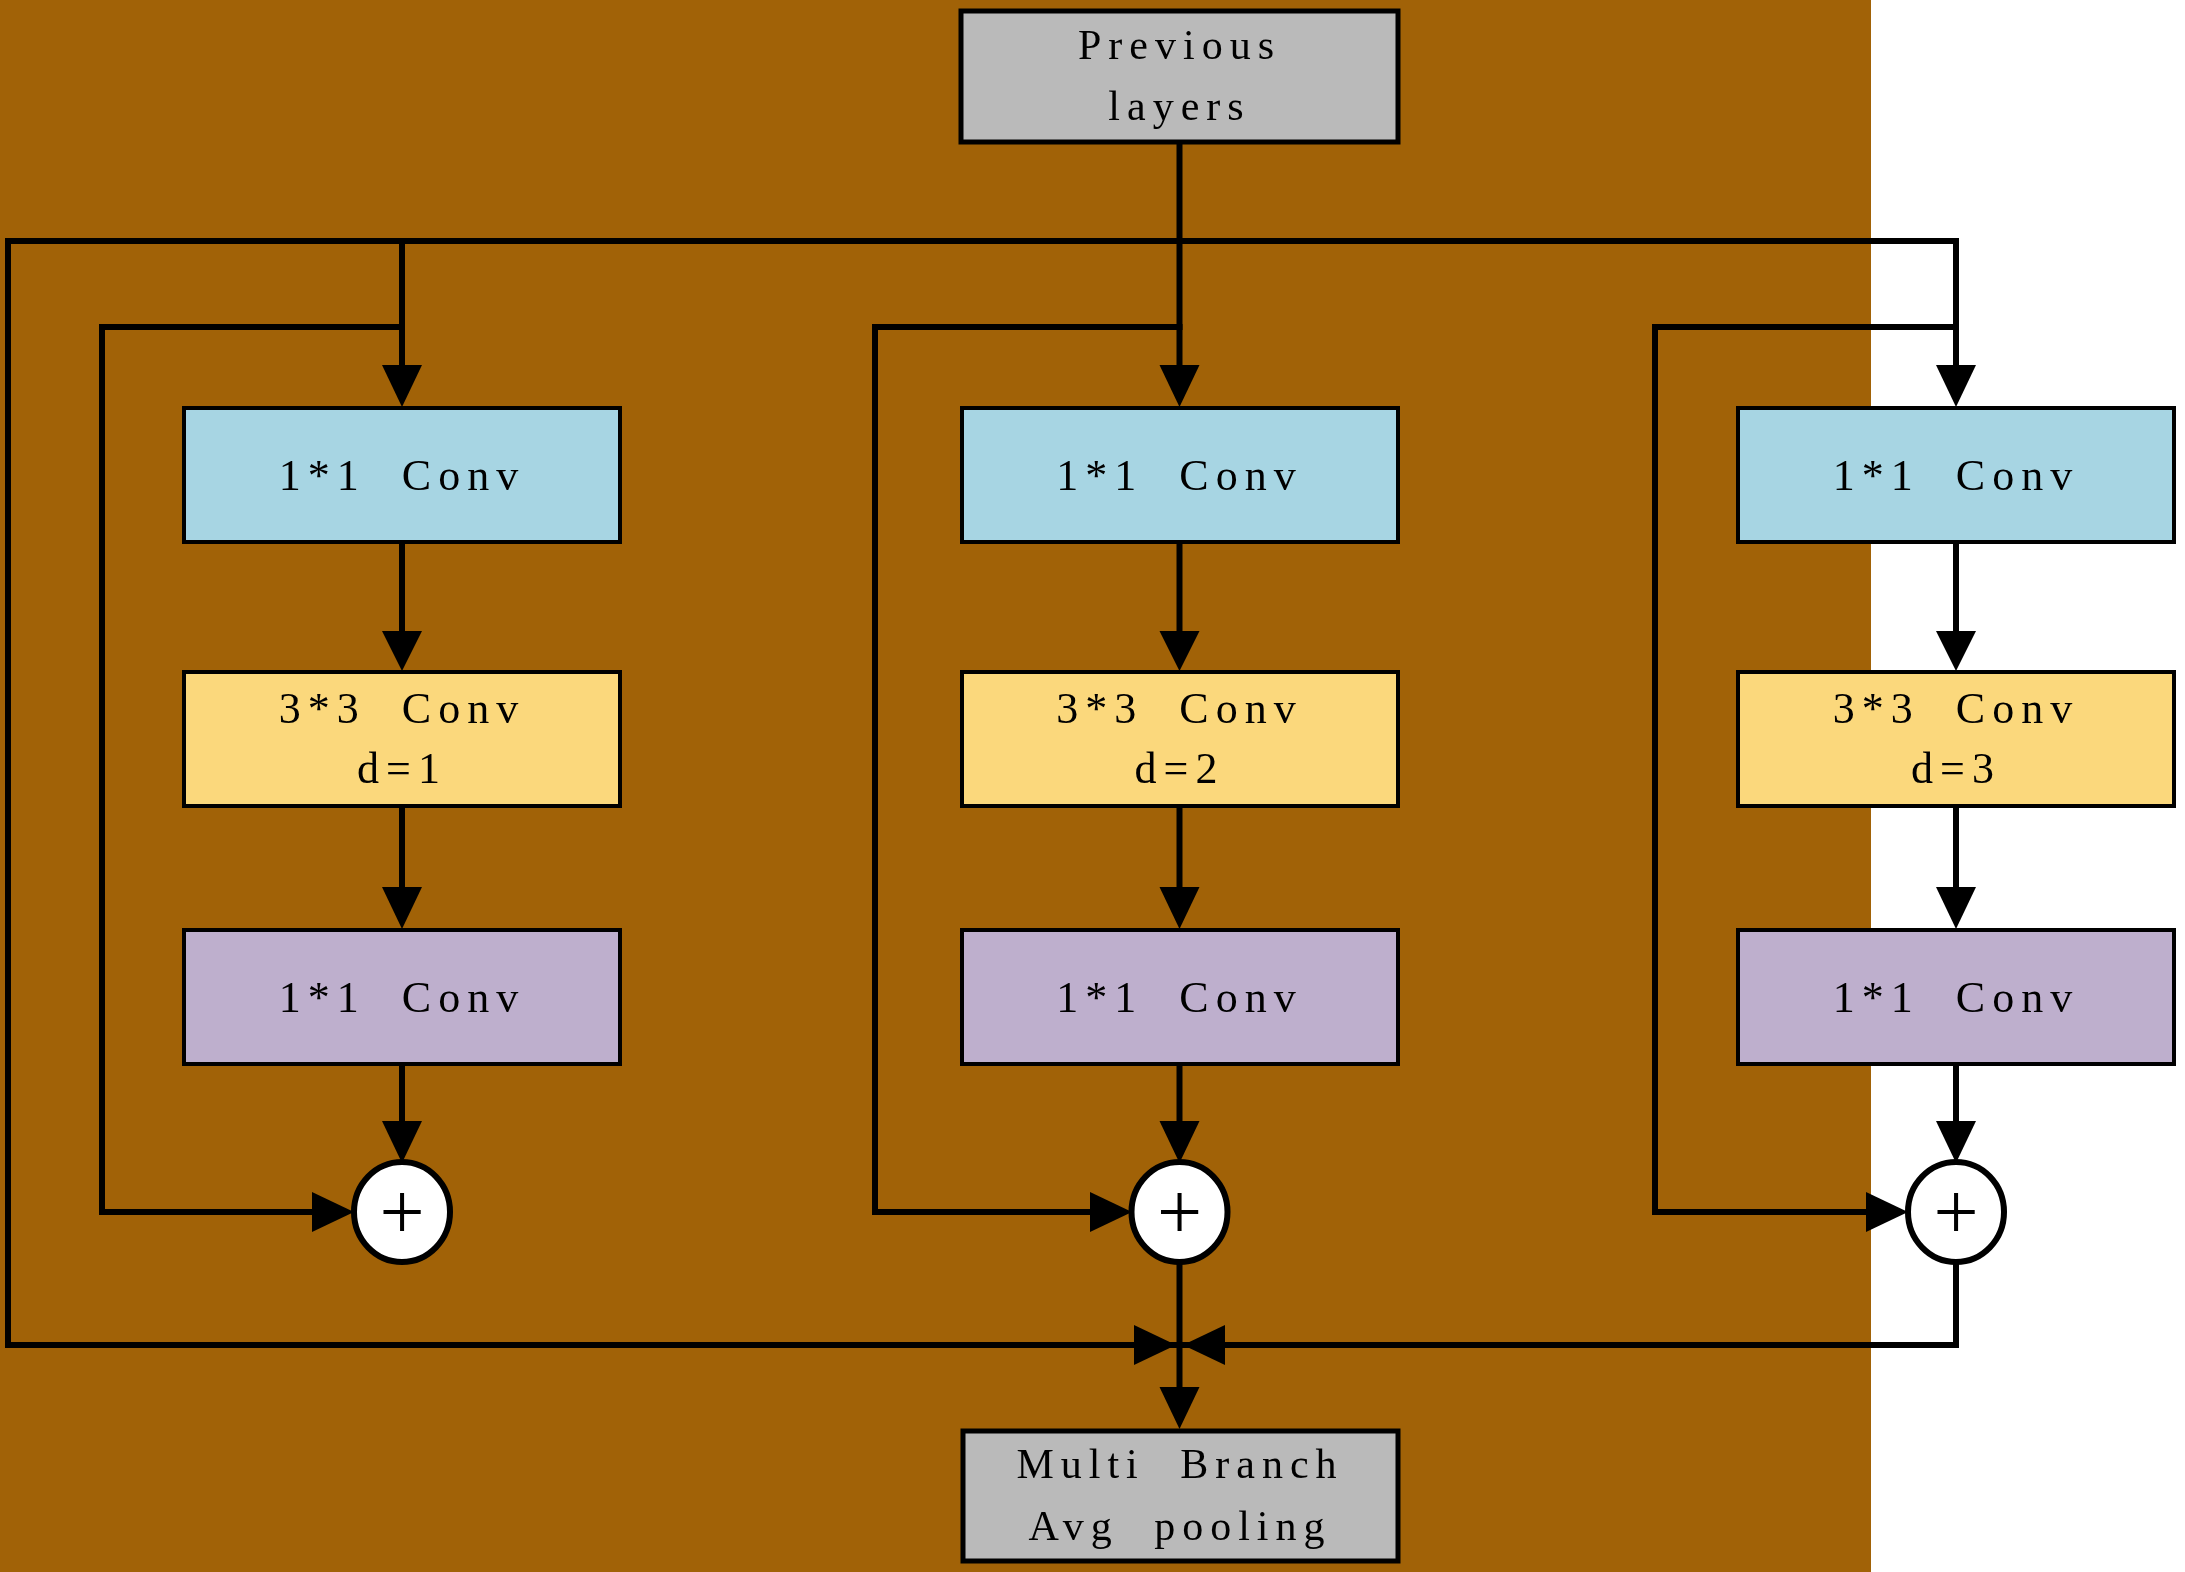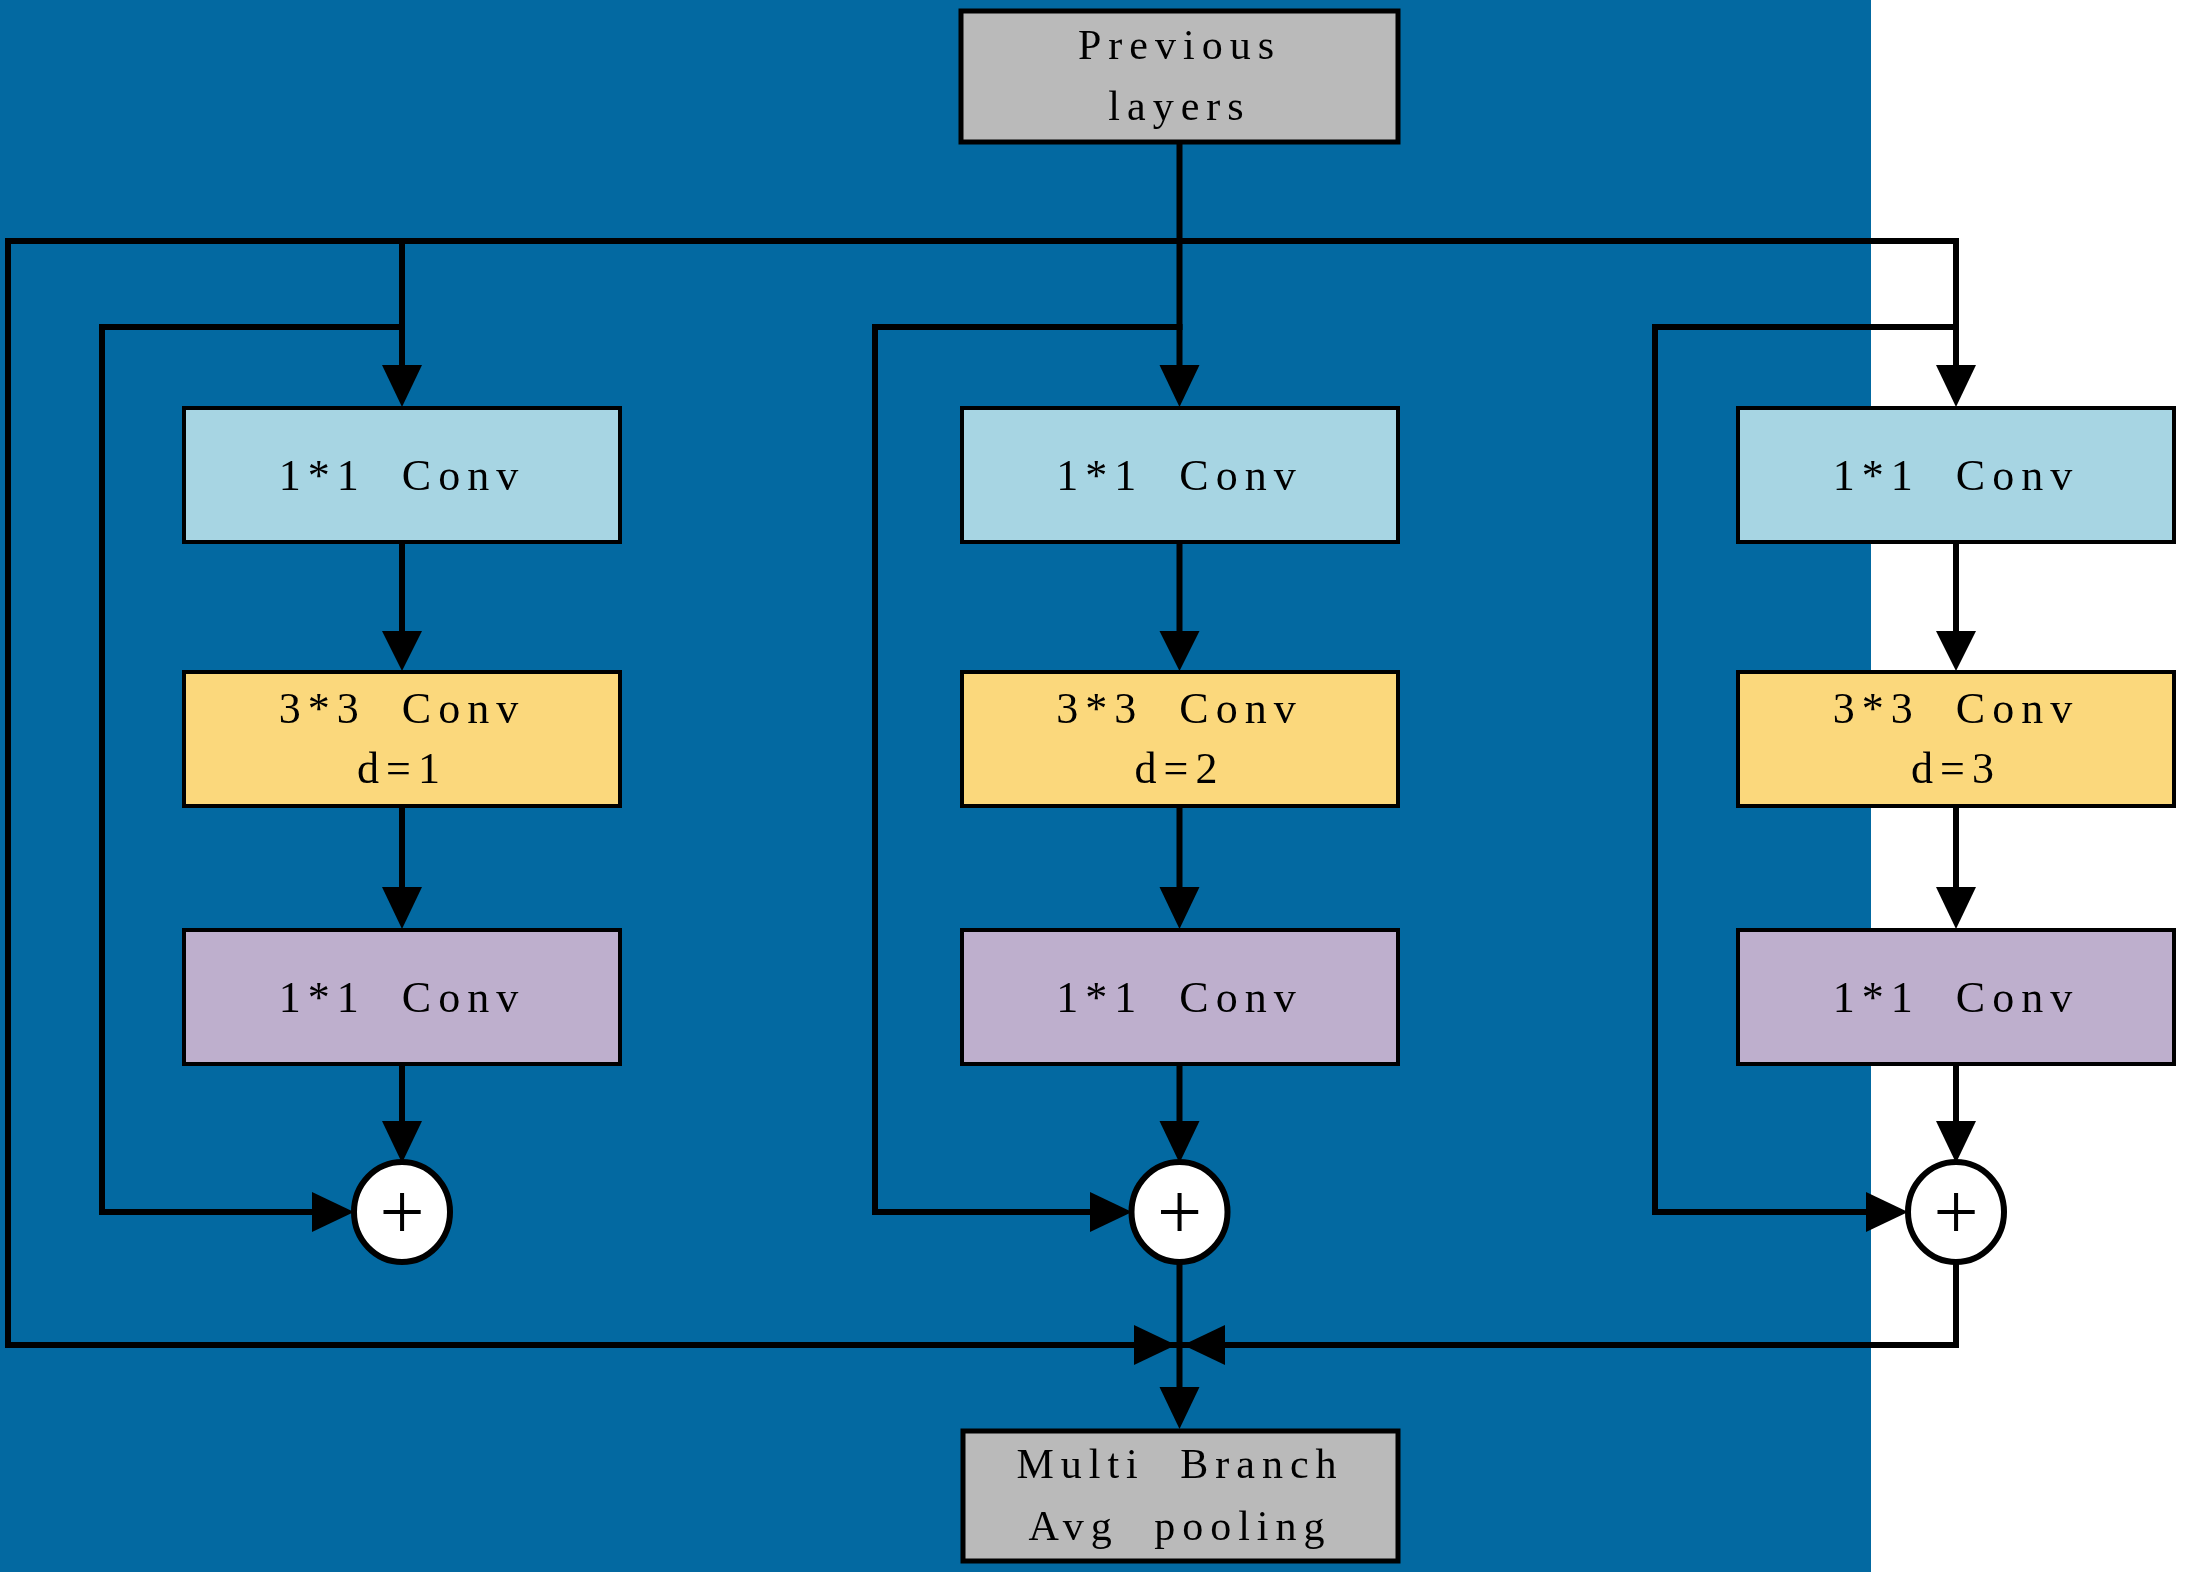--- a/index.html
+++ b/index.html
@@ -1,17 +1,17 @@
 <!DOCTYPE html>
 <html><head>
 <meta charset="utf-8">
 <title>Figure</title>
 <style>
   html,body{margin:0;padding:0;background:#ffffff;}
-  .stage{width:1871px;height:1572px;position:relative;background:#0369a1;}
+  .stage{width:1871px;height:1572px;position:relative;background:#a16207;}
   svg{display:block;width:2185px;height:1572px;}
   text{
     font-family:"Liberation Serif","DejaVu Serif",serif;
     fill:#000000;
     text-anchor:middle;
     dominant-baseline:central;
     letter-spacing:7px;
     word-spacing:18px;
   }
   .lbl{font-size:44px;}

